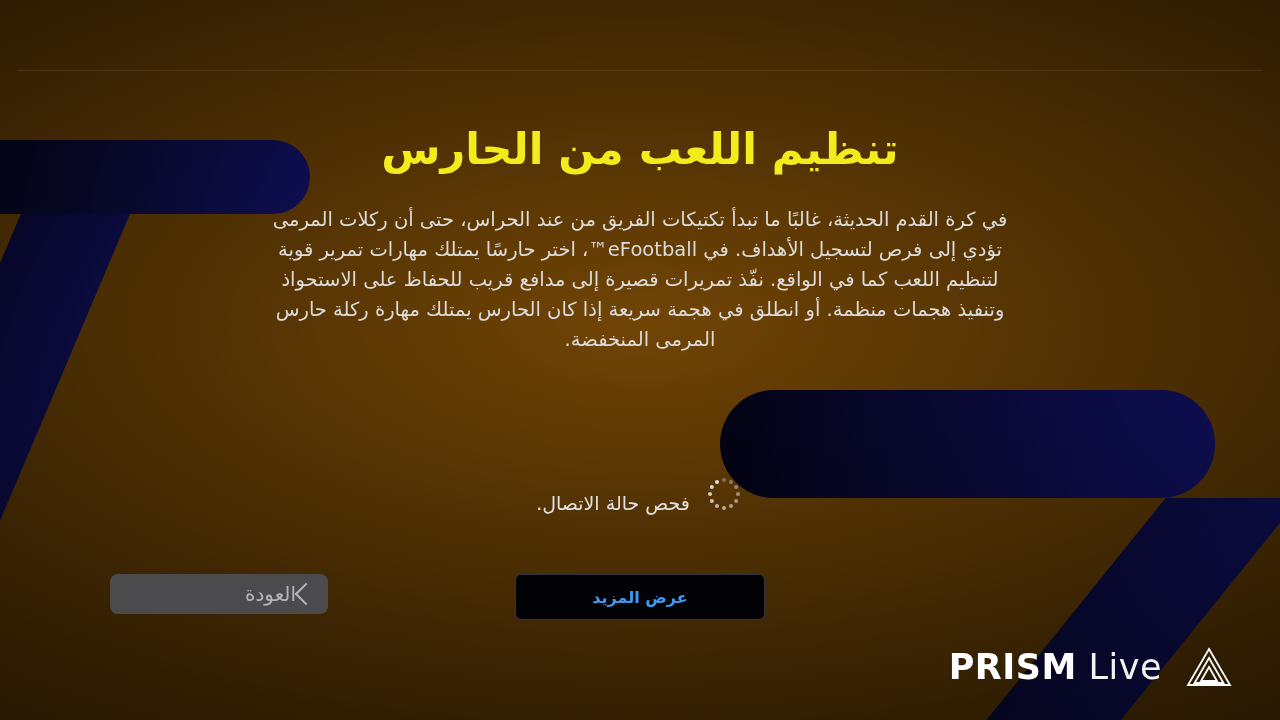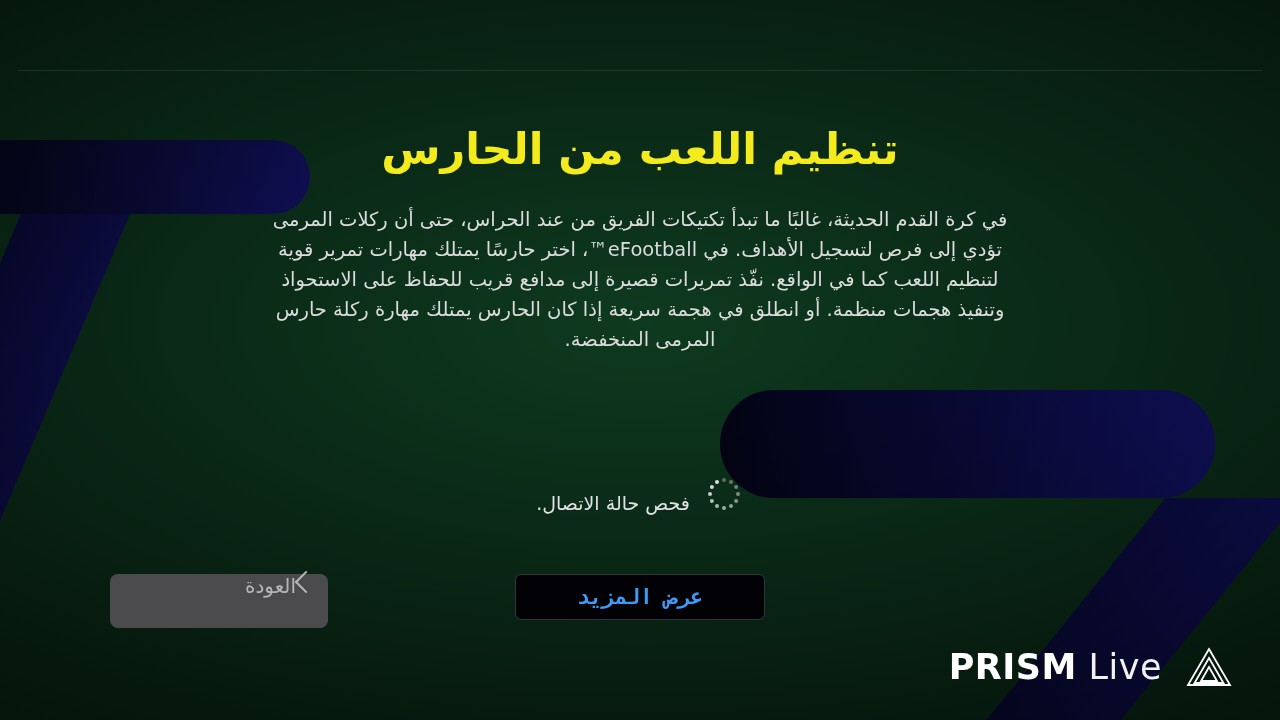--- a/index.html
+++ b/index.html
@@ -8,21 +8,21 @@
   html, body {
     width:1280px; height:720px;
     background:#000;
     overflow:hidden;
     font-family:"DejaVu Sans", sans-serif;
   }
 
   #screen {
     position:relative;
     width:1280px; height:720px;
-    background:#14532d;
+    background:#a16207;
     overflow:hidden;
   }
 
   
   .bg-layer { position:absolute; inset:0; overflow:hidden; pointer-events:none; }
 
   .seven { position:absolute; }
   .seven .bar {
     position:absolute;
     border-radius:999px;
@@ -122,24 +122,24 @@
     width:4.6px; height:4.6px;
     margin:-2.3px;
     border-radius:50%;
     background:#e8e8e8;
   }
 
   
   #btn-back {
     position:absolute;
     left:110px; top:574px;
-    width:218px; height:54px;
+    width:218px; height:40px;
     background:#4B4B4E;
     border:none; border-radius:8px;
-    display:flex; align-items:flex-start;
+    display:flex; align-items:center;
     padding:0 14px 0 16px;
     cursor:pointer;
     direction:rtl;
   }
   #btn-back .label {
     flex:1;
     text-align:right;
     font-size:20px;
     color:#B6B6B8;
     direction:rtl;
@@ -157,25 +157,24 @@
     position:absolute;
     left:515px; top:574px;
     width:250px; height:46px;
     background:#020206;
     border:1px solid rgba(160,170,200,0.30);
     border-radius:6px;
     display:flex; align-items:center; justify-content:center;
     cursor:pointer;
   }
   #btn-more .label {
-    font-size:21px;
+    font-size:16px;
     font-weight:bold;
     color:#3D9BF5;
     direction:rtl;
-    font-family:Liberation Mono, monospace;
   }
 
   
   #brand {
     position:absolute;
     right:48px; bottom:32px;
     display:flex; align-items:center; gap:24px;
     z-index:6;
   }
   #brand-mark { width:46px; height:42px; display:block; }

